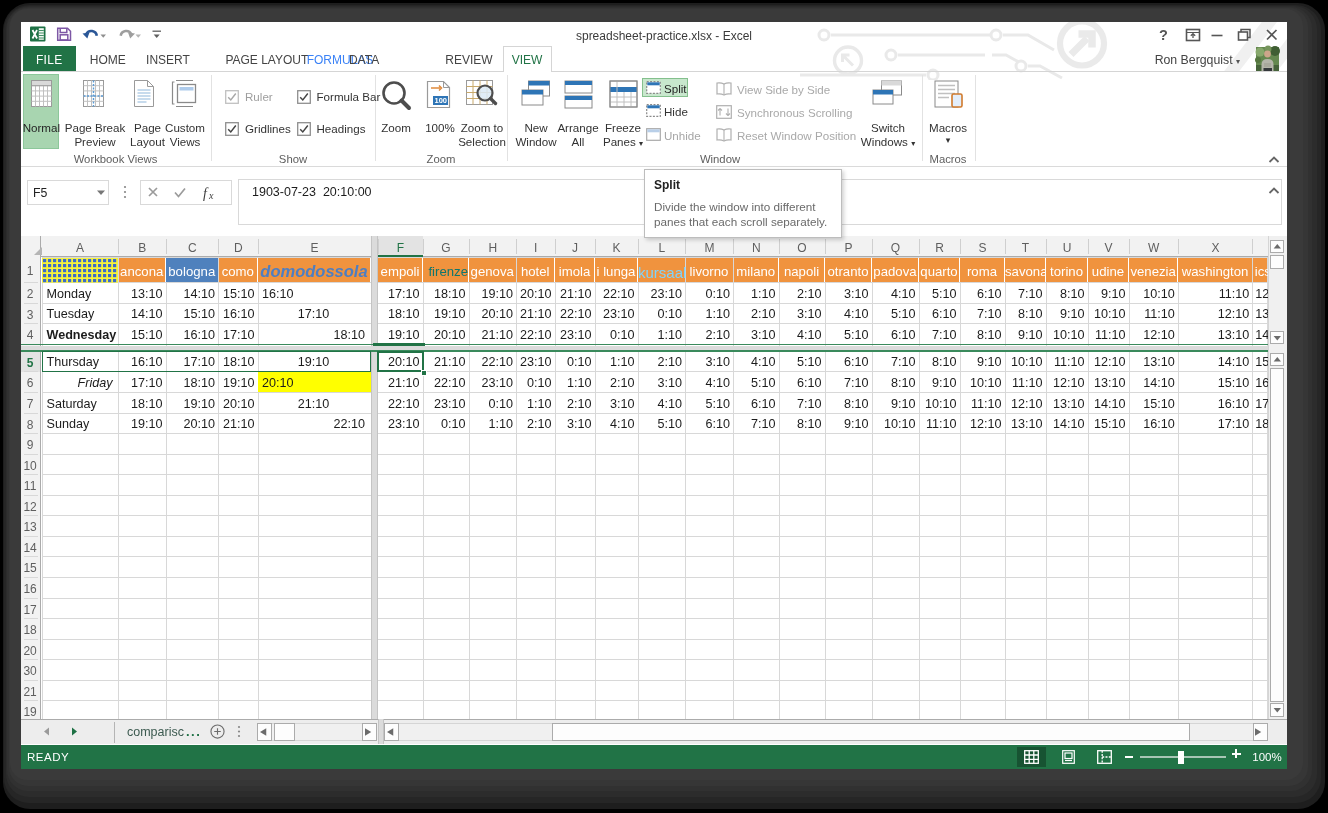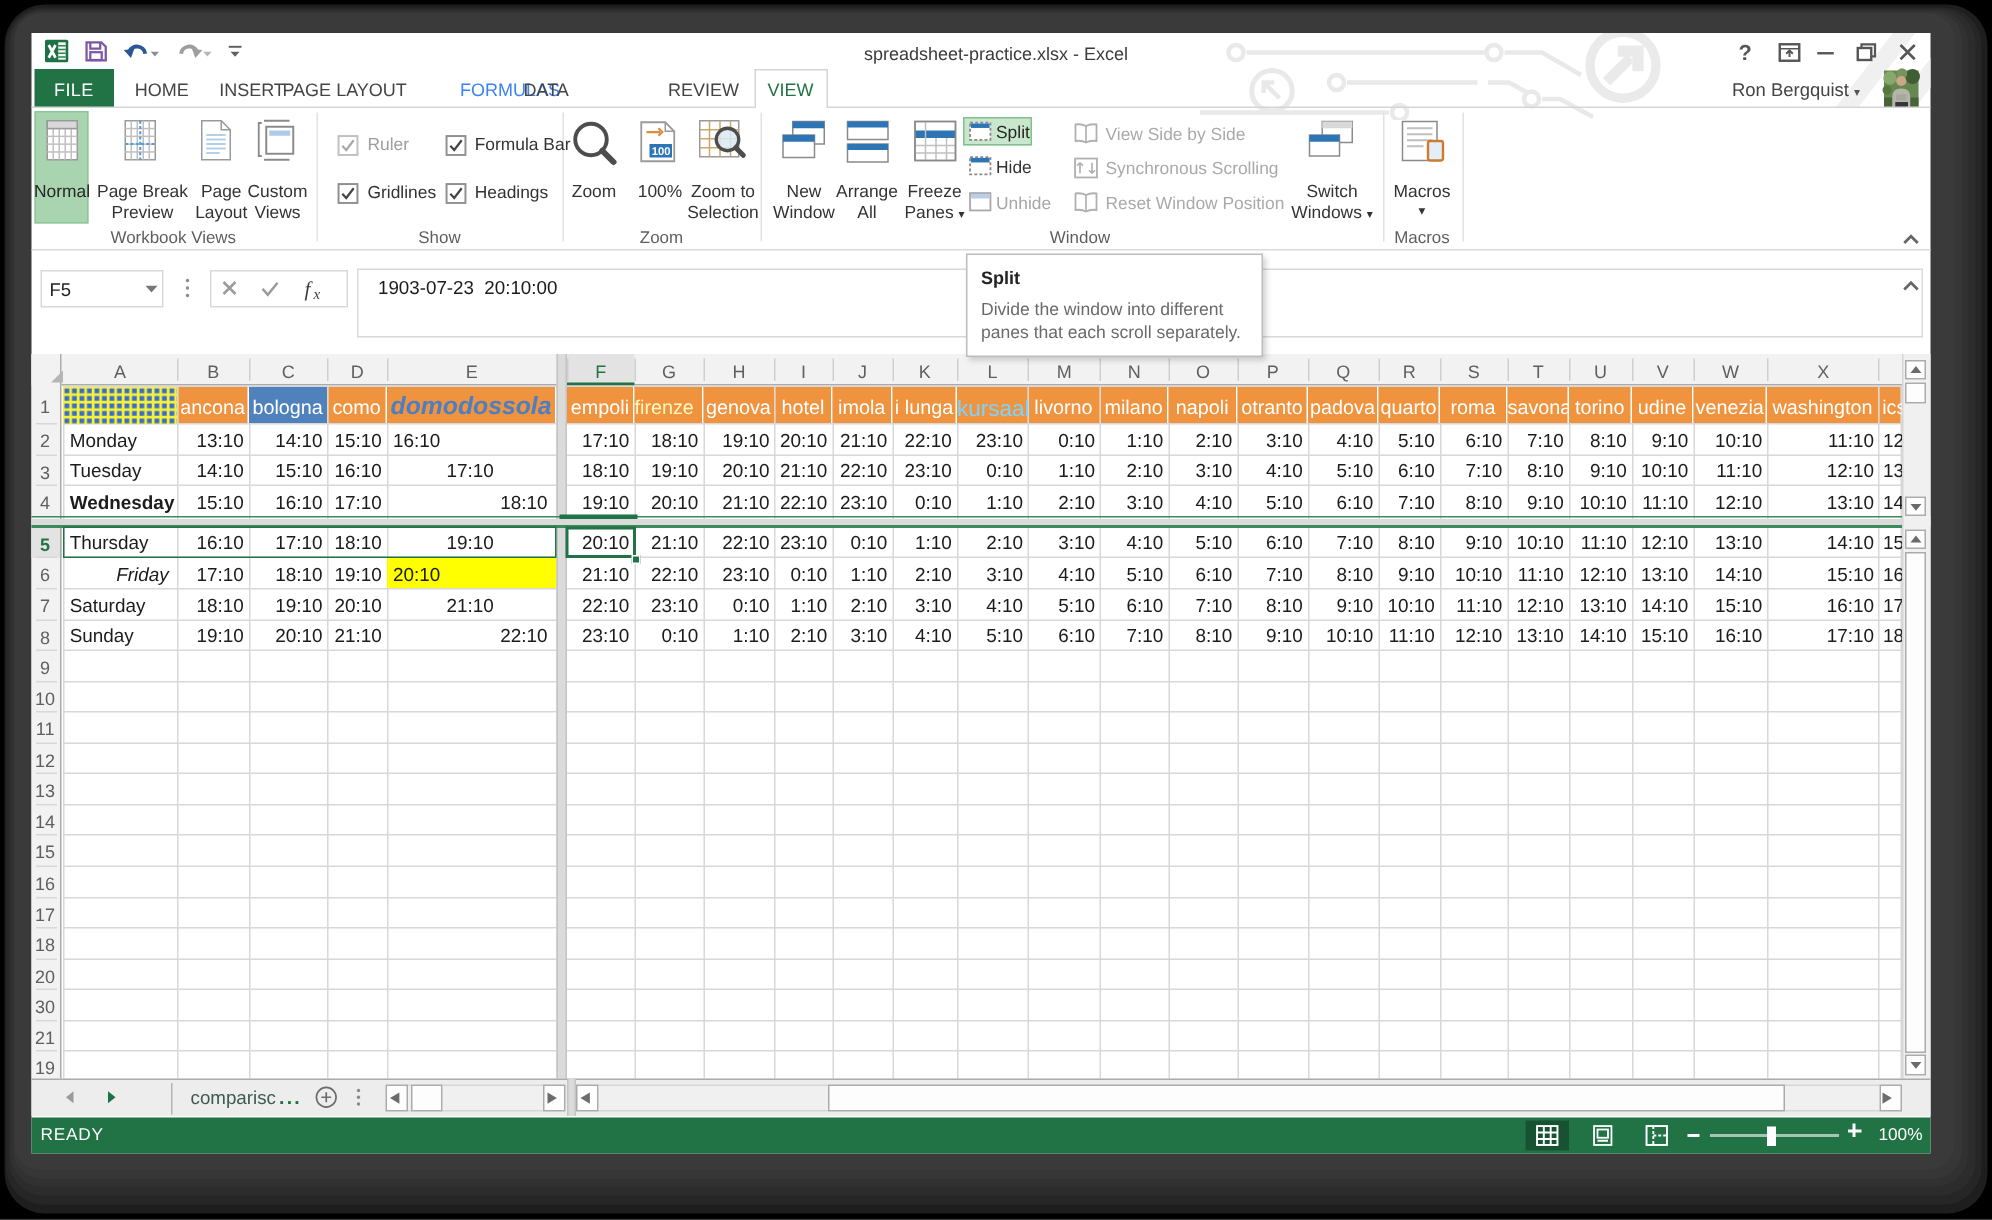--- a/index.html
+++ b/index.html
@@ -100,21 +100,21 @@
 <circle cx="11.5" cy="7" r="3.4" fill="#cda58a"></circle>
 <path d="M5.5 25 v-7.5 q0-5.5 6-5.5 q6 0 6 5.5 v7.5 z" fill="#b5b5aa"></path>
 <path d="M8 16 h7 v4 h-7 z" fill="#a8a89c"></path>
 <rect x="7.5" y="21" width="8.5" height="4" fill="#35383b"></rect>
 </svg>
 <div class="" style="left:22.5px;top:46.3px;width:53.5px;height:26.1px;background:#217346"></div>
 <div class="t" style="left:22.5px;top:53px;width:53.5px;text-align:center;font-size:12px;color:#fff;letter-spacing:0.3px">FILE</div>
 <div class="" style="left:503.3px;top:46.3px;width:48.7px;height:26.1px;background:#fff;border:1px solid #d5d5d5;border-bottom:none"></div>
 <div class="t" style="left:47.8px;top:53px;width:120px;text-align:center;font-size:12px;color:#444">HOME</div>
 <div class="t" style="left:108px;top:53px;width:120px;text-align:center;font-size:12px;color:#444">INSERT</div>
-<div class="t" style="left:188.3px;top:53px;width:120px;text-align:left;font-size:12px;color:#444">PAGE LAYOUT</div>
+<div class="t" style="left:188.3px;top:53px;width:120px;text-align:right;font-size:12px;color:#444">PAGE LAYOUT</div>
 <div class="t" style="left:280px;top:53px;width:120px;text-align:center;font-size:12px;color:#3b82f6">FORMULAS</div>
 <div class="t" style="left:349px;top:53px;width:120px;text-align:left;font-size:12px;color:#444">DATA</div>
 <div class="t" style="left:409px;top:53px;width:120px;text-align:center;font-size:12px;color:#444">REVIEW</div>
 <div class="t" style="left:467px;top:53px;width:120px;text-align:center;font-size:12px;color:#217346">VIEW</div>
 <div class="" style="left:20.5px;top:71.4px;width:483.3px;height:1px;background:#d5d5d5"></div>
 <div class="" style="left:551.5px;top:71.4px;width:735px;height:1px;background:#d5d5d5"></div>
 <div class="" style="left:211.4px;top:75px;width:1px;height:86px;background:#e2e2e2"></div>
 <div class="" style="left:374.5px;top:75px;width:1px;height:86px;background:#e2e2e2"></div>
 <div class="" style="left:506.5px;top:75px;width:1px;height:86px;background:#e2e2e2"></div>
 <div class="" style="left:922px;top:75px;width:1px;height:86px;background:#e2e2e2"></div>
@@ -453,21 +453,21 @@
 <div class="t" style="left:118.5px;top:264px;width:46.5px;text-align:center;font-size:13.2px;color:#fff">ancona</div>
 <div class="" style="left:166px;top:257.5px;width:51.5px;height:24.7px;background:#4F81BD"></div>
 <div class="t" style="left:166px;top:264px;width:51.5px;text-align:center;font-size:13.2px;color:#fff">bologna</div>
 <div class="" style="left:218.5px;top:257.5px;width:38.5px;height:24.7px;background:#F0933E"></div>
 <div class="t" style="left:218.5px;top:264px;width:38.5px;text-align:center;font-size:13.2px;color:#fff">como</div>
 <div class="" style="left:258px;top:257.5px;width:112px;height:24.7px;background:#F0933E"></div>
 <div class="t" style="left:258px;top:262px;width:112px;text-align:center;font-size:16.5px;font-weight:bold;font-style:italic;color:#4d7ec2">domodossola</div>
 <div class="" style="left:378px;top:257.5px;width:44px;height:24.7px;background:#F0933E"></div>
 <div class="t" style="left:378px;top:264px;width:44px;text-align:center;font-size:13.2px;color:#fff">empoli</div>
 <div class="" style="left:423px;top:257.5px;width:45px;height:24.7px;background:#F0933E"></div>
-<div class="t" style="left:423px;top:264px;width:45px;text-align:left;font-size:13.2px;color:#fef9c3">firenze</div>
+<div class="t" style="left:423px;top:264px;width:45px;text-align:right;font-size:13.2px;color:#0f766e">firenze</div>
 <div class="" style="left:469px;top:257.5px;width:46.5px;height:24.7px;background:#F0933E"></div>
 <div class="t" style="left:469px;top:264px;width:46.5px;text-align:center;font-size:13.2px;color:#fff">genova</div>
 <div class="" style="left:516.5px;top:257.5px;width:37.5px;height:24.7px;background:#F0933E"></div>
 <div class="t" style="left:516.5px;top:264px;width:37.5px;text-align:center;font-size:13.2px;color:#fff">hotel</div>
 <div class="" style="left:555px;top:257.5px;width:39px;height:24.7px;background:#F0933E"></div>
 <div class="t" style="left:555px;top:264px;width:39px;text-align:center;font-size:13.2px;color:#fff">imola</div>
 <div class="" style="left:595px;top:257.5px;width:42px;height:24.7px;background:#F0933E"></div>
 <div class="t" style="left:595px;top:264px;width:42px;text-align:center;font-size:13.2px;color:#fff">i lunga</div>
 <div class="" style="left:638px;top:257.5px;width:46.5px;height:24.7px;background:#F0933E"></div>
 <div class="t" style="left:638px;top:264px;width:46.5px;text-align:center;font-size:15px;color:#7dd3fc">kursaal</div>

